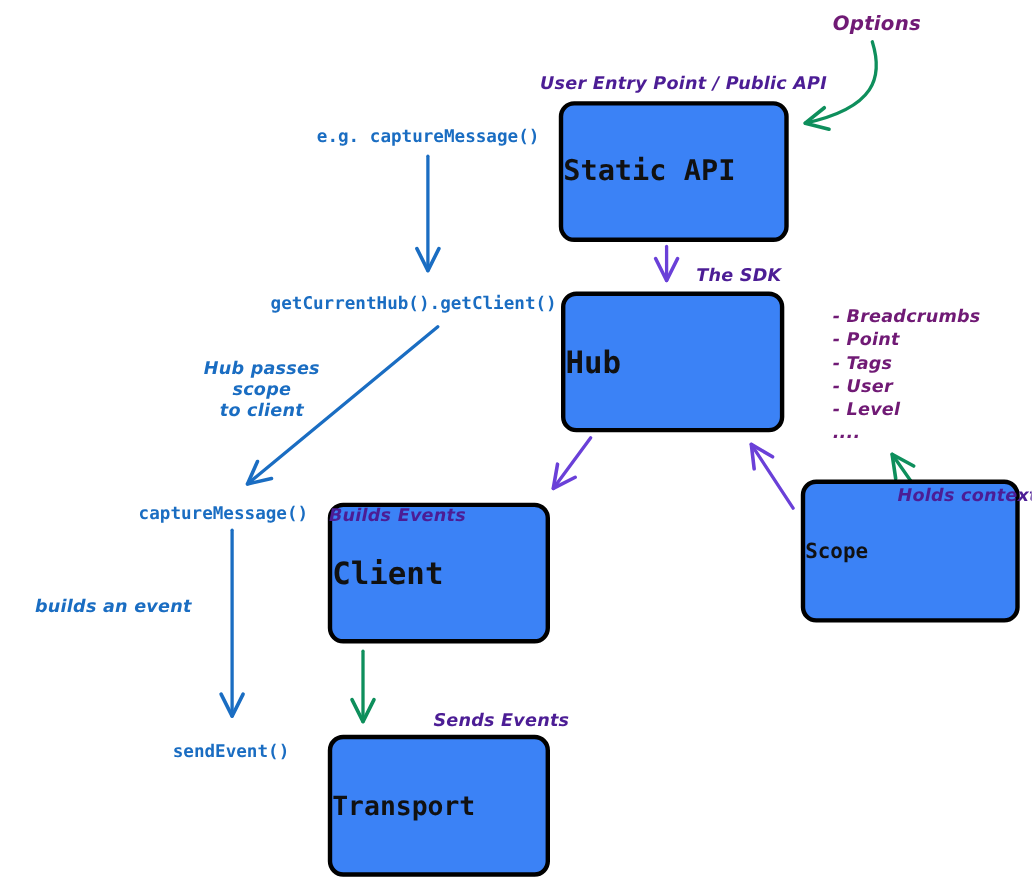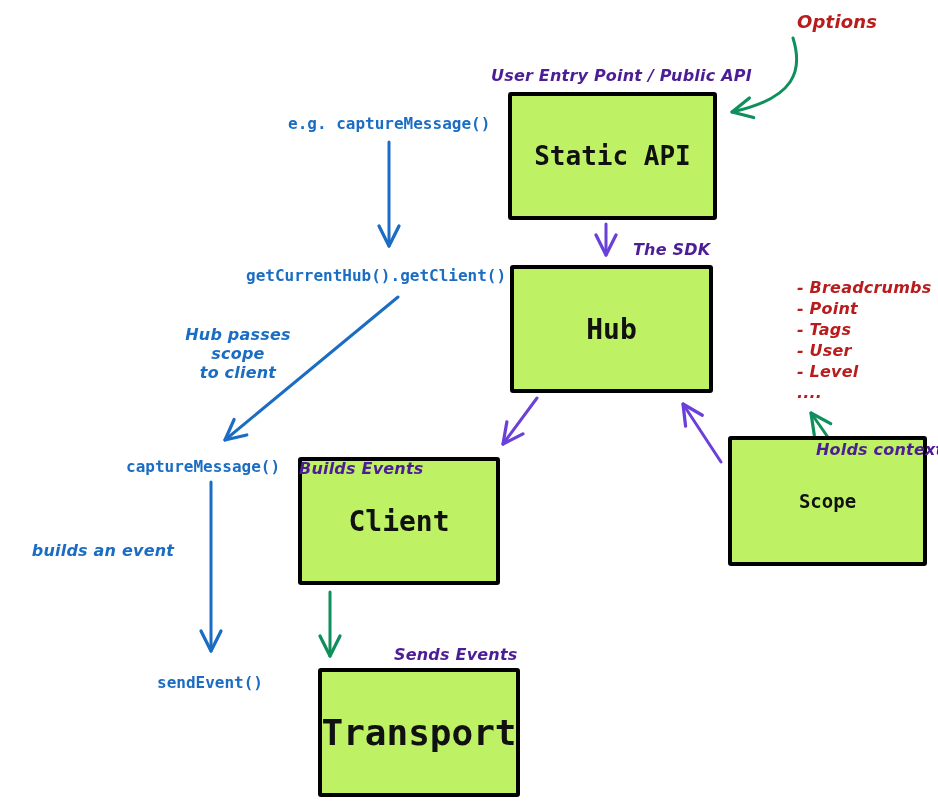--- a/index.html
+++ b/index.html
@@ -15,29 +15,29 @@
     font-style:italic;
     font-weight:600;
     letter-spacing:0.2px;
   }
   .code{
     font-family:"DejaVu Sans Mono", monospace;
     font-weight:bold;
   }
   .blue{color:#1a6dc2;}
   .purple{color:#4c1d95;}
-  .green{color:#b91c1c;margin-left:40px;}
+  .green{color:#701a75;}
   .box{
     position:absolute;
     border:4px solid #000000;
-    border-radius:3px;
-    background:#bef264;
+    border-radius:14px;
+    background:#3b82f6;
     display:flex;
     align-items:center;
-    justify-content:center;
+    justify-content:flex-start;
     font-family:"DejaVu Sans Mono", monospace;
     font-weight:bold;
     color:#111111;
     box-sizing:border-box;
   }
   .ctx-list{line-height:21px;font-size:16px;}
   .ctx-list div{white-space:nowrap;}
   svg.overlay{position:absolute;left:0;top:0;pointer-events:none;}
 </style>
 </head>
@@ -86,21 +86,21 @@
   </div>
 
   <div class="box" style="left:298px;top:457px;width:202px;height:128px;font-size:28px;">
     <span>Client</span>
   </div>
 
   <div class="box" style="left:728px;top:436px;width:199px;height:130px;font-size:19px;">
     <span>Scope</span>
   </div>
 
-  <div class="box" style="left:298px;top:668px;width:202px;height:129px;font-size:36px;margin-left:20px;">
+  <div class="box" style="left:298px;top:668px;width:202px;height:129px;font-size:24px;">
     <span>Transport</span>
   </div>
 
   <div class="abs hand purple" style="left:491px;top:66px;width:235px;text-align:center;font-size:16px;">User Entry Point / Public API</div>
 
   <div class="abs hand purple" style="left:633px;top:240px;font-size:16px;">The SDK</div>
 
   <div class="abs hand purple" style="left:299px;top:435px;font-size:16px;margin-top:24px;">Builds Events</div>
 
   <div class="abs hand purple" style="left:816px;top:440px;font-size:16px;">Holds context</div>

